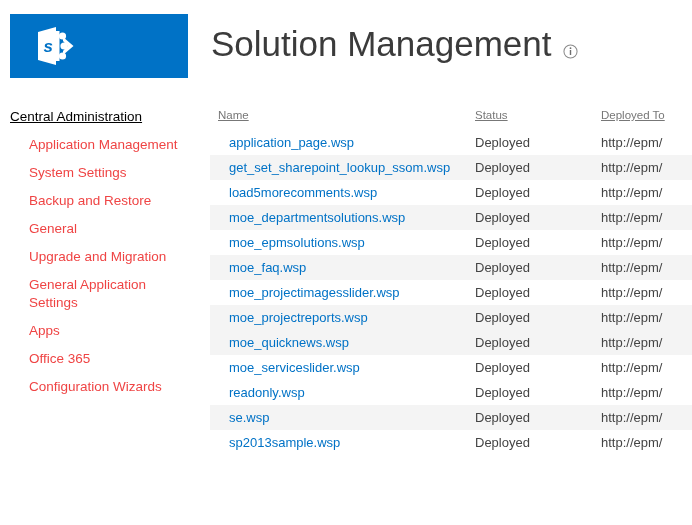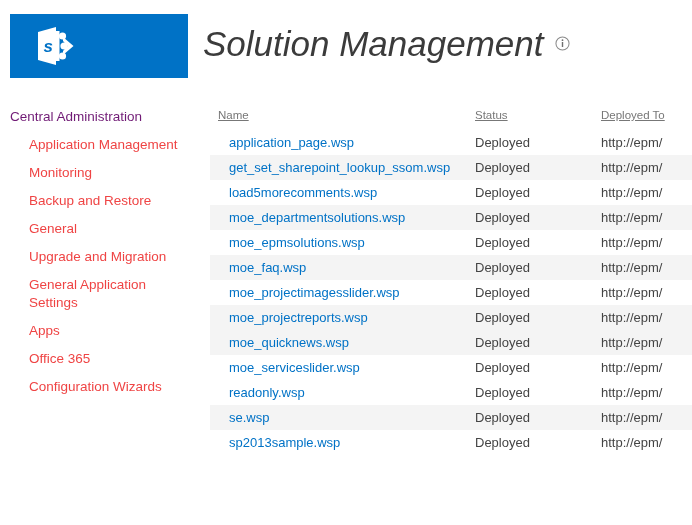--- a/index.html
+++ b/index.html
@@ -15,38 +15,38 @@
   
   #logo-tile{
     position:absolute;left:10px;top:14px;width:178px;height:64px;
     background:#0072c6;
   }
   #logo-glyph{
     position:absolute;left:24px;top:11px;width:42px;height:42px;
   }
   
   #page-title-wrap{
-    position:absolute;left:203px;top:22px;
-    display:flex;font-style:italic;
+    position:absolute;left:211px;top:22px;
+    display:flex;align-items:center;
   }
   #page-title{
     font-size:35px;line-height:44px;font-weight:400;
     color:#3b3b3b;letter-spacing:0px;white-space:nowrap;
   }
   #info-icon{
     margin-left:11px;margin-top:14px;
     width:15px;height:15px;display:inline-block;
   }
   
   #sidebar{
     position:absolute;left:0px;top:108px;width:200px;
   }
   #sidebar-title{
-    font-size:13.5px;line-height:17px;color:#701a75;
-    padding:0 0 0 10px;margin-bottom:11px;white-space:nowrap;
+    font-size:13.5px;line-height:17px;color:#000000;
+    padding:0 0 0 10px;margin-bottom:11px;white-space:nowrap;text-decoration:underline;
   }
   .nav-item{
     font-size:13.5px;line-height:18px;color:#ef4444;
     padding:0 10px 0 29px;margin-bottom:10px;
     cursor:pointer;
   }
   
   #solutions-table{
     position:absolute;left:210px;top:106px;width:482px;
     border-collapse:collapse;table-layout:fixed;
@@ -95,21 +95,21 @@
   <svg id="info-icon" viewBox="0 0 16 16">
     <circle cx="8" cy="8" r="7" fill="none" stroke="#8a8a8a" stroke-width="1.1"></circle>
     <circle cx="8" cy="4.4" r="0.95" fill="#6e6e6e"></circle>
     <rect x="7.25" y="6.4" width="1.5" height="5.3" fill="#6e6e6e"></rect>
   </svg>
 </div>
 
 <nav id="sidebar">
   <div id="sidebar-title">Central Administration</div>
   <div class="nav-item">Application Management</div>
-  <div class="nav-item">Monitoring</div>
+  <div class="nav-item">System Settings</div>
   <div class="nav-item">Backup and Restore</div>
   <div class="nav-item">General</div>
   <div class="nav-item">Upgrade and Migration</div>
   <div class="nav-item">General Application Settings</div>
   <div class="nav-item">Apps</div>
   <div class="nav-item">Office 365</div>
   <div class="nav-item">Configuration Wizards</div>
 </nav>
 
 <table id="solutions-table">

